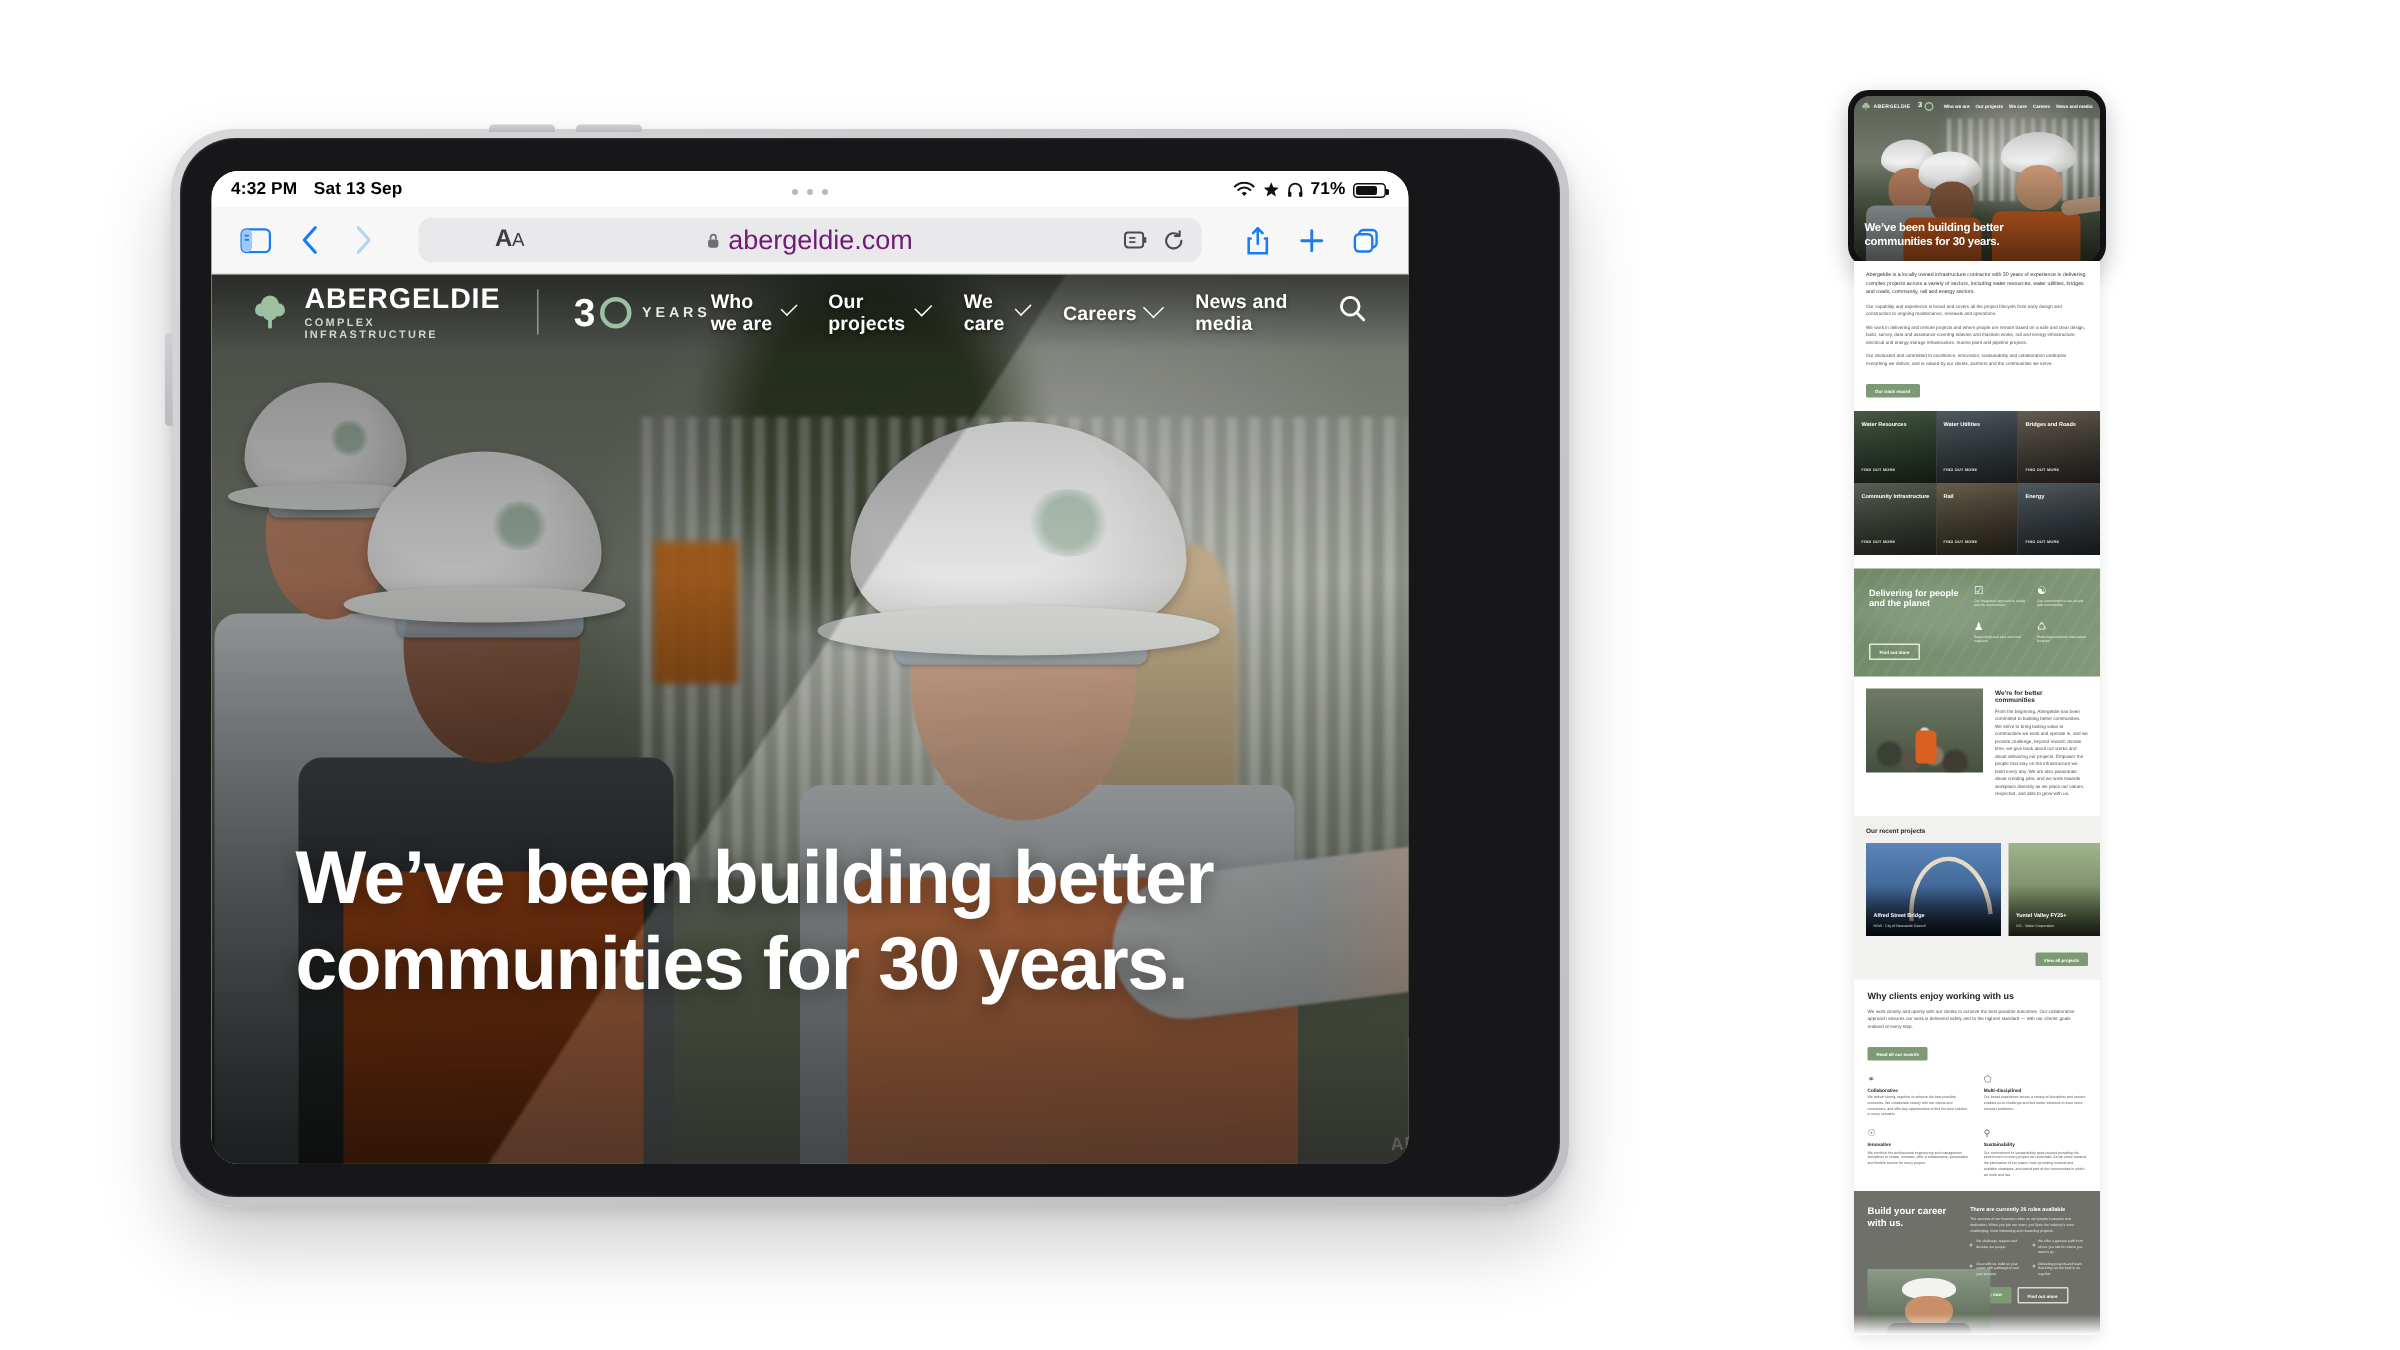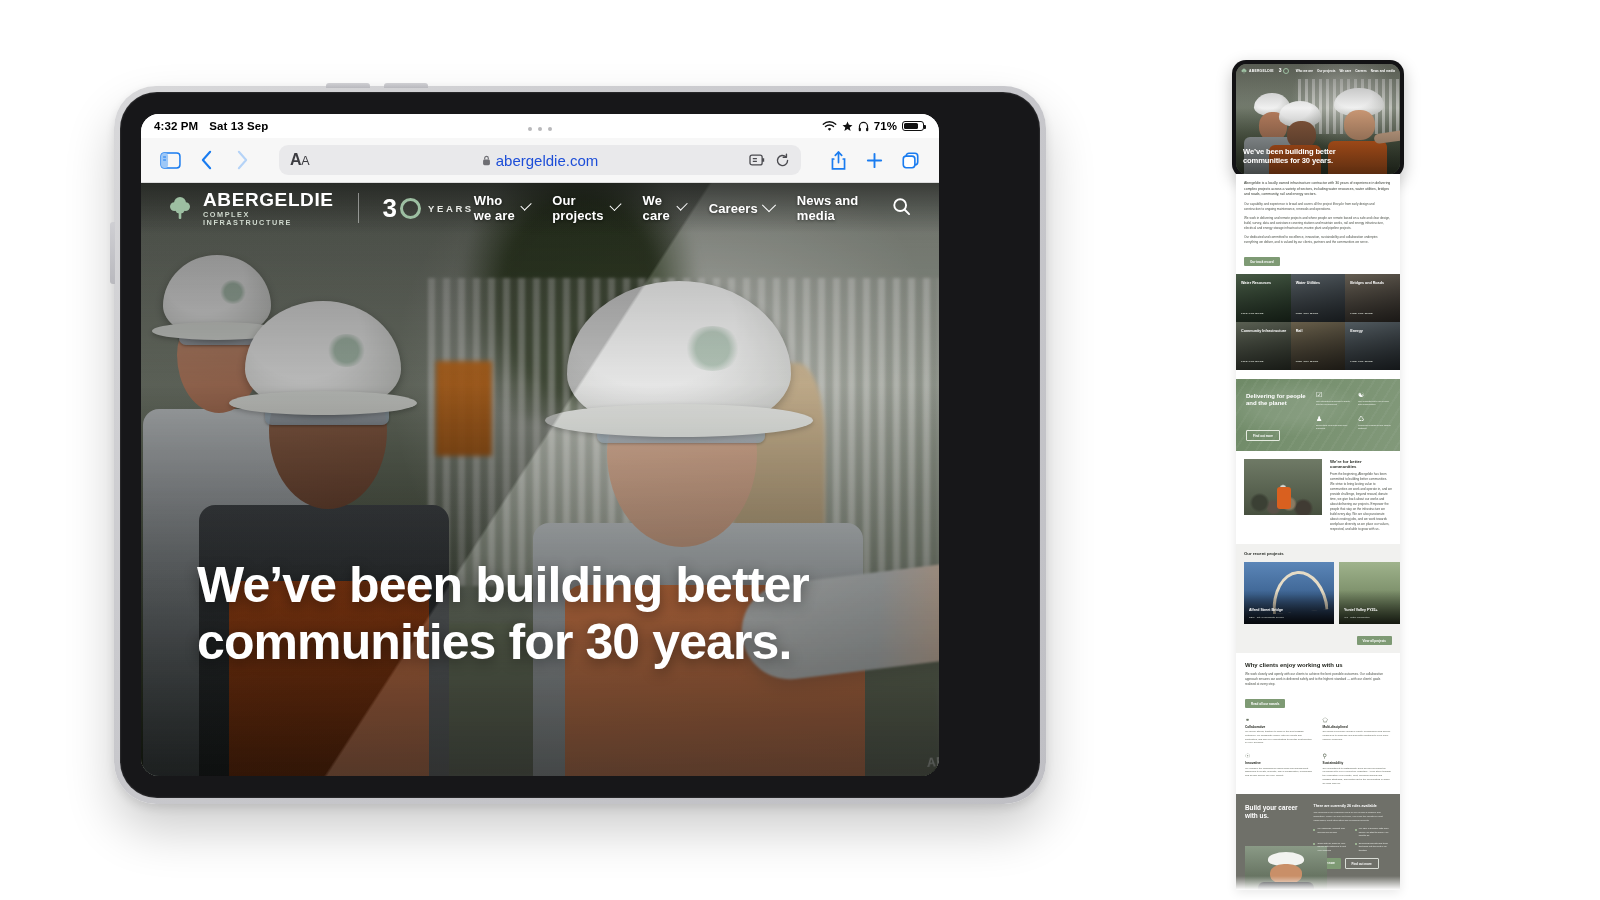--- a/index.html
+++ b/index.html
@@ -34,42 +34,42 @@
   }
 
   
   .statusbar{
     position:relative;height:24px;background:#fff;
     display:flex;align-items:center;justify-content:space-between;
     padding:0 15px 0 13px;box-sizing:border-box;
     font-size:11.5px;font-weight:bold;color:#000;letter-spacing:.1px;
   }
   .sb-left{display:flex;align-items:center;gap:11px;}
-  .sb-right{display:flex;align-items:center;gap:5px;}
+  .sb-right{display:flex;align-items:flex-end;gap:5px;}
   .sb-dots{position:absolute;left:0;right:0;top:8px;text-align:center;pointer-events:none;}
   .sb-dots span{display:inline-block;width:4px;height:4px;border-radius:50%;background:#b9b9bb;margin:0 3px;vertical-align:middle;}
   .battery{position:relative;width:22px;height:10.5px;border:1.2px solid #111;border-radius:3px;box-sizing:border-box;}
   .battery::after{content:"";position:absolute;right:-3.2px;top:3px;width:1.8px;height:4.2px;background:#111;border-radius:0 1px 1px 0;}
   .battery i{position:absolute;left:1.3px;top:1.3px;bottom:1.3px;width:69%;background:#111;border-radius:1.5px;display:block;}
 
   
   .toolbar{
     height:45px;background:#f7f7f7;border-bottom:1px solid #dcdcdc;
     display:flex;align-items:center;padding:0 14px;box-sizing:border-box;gap:6px;
   }
   .tb-icon{width:30px;height:30px;display:flex;align-items:center;justify-content:center;color:#1a7cf0;flex:0 0 auto;}
   .tb-icon.dim{color:#b5d3f7;}
   .urlbar{
     flex:1 1 auto;height:30px;margin:0 16px;background:#e9e9eb;border-radius:9px;
     display:flex;align-items:center;padding:0 11px;box-sizing:border-box;position:relative;
   }
-  .aa{font-size:12.5px;color:#3c3c41;letter-spacing:-.2px;}
+  .aa{font-size:12.5px;color:#3c3c41;letter-spacing:-.2px;margin-left:40px;}
   .aa b{font-size:16px;}
   .url-center{
-    position:absolute;left:0;right:0;text-align:center;font-size:15px;color:#1d4ed8;
+    position:absolute;left:0;right:0;text-align:center;font-size:18px;color:#701a75;
     display:flex;align-items:center;justify-content:center;gap:5px;pointer-events:none;
   }
   .url-right{margin-left:auto;display:flex;align-items:center;gap:10px;color:#4a4a4f;}
 
   
   .site{position:relative;height:593px;overflow:hidden;background:#2b2b28;}
   .hero{position:absolute;inset:0;}
   .hero-photo{position:absolute;inset:0;}
   
   .ph-bg{

